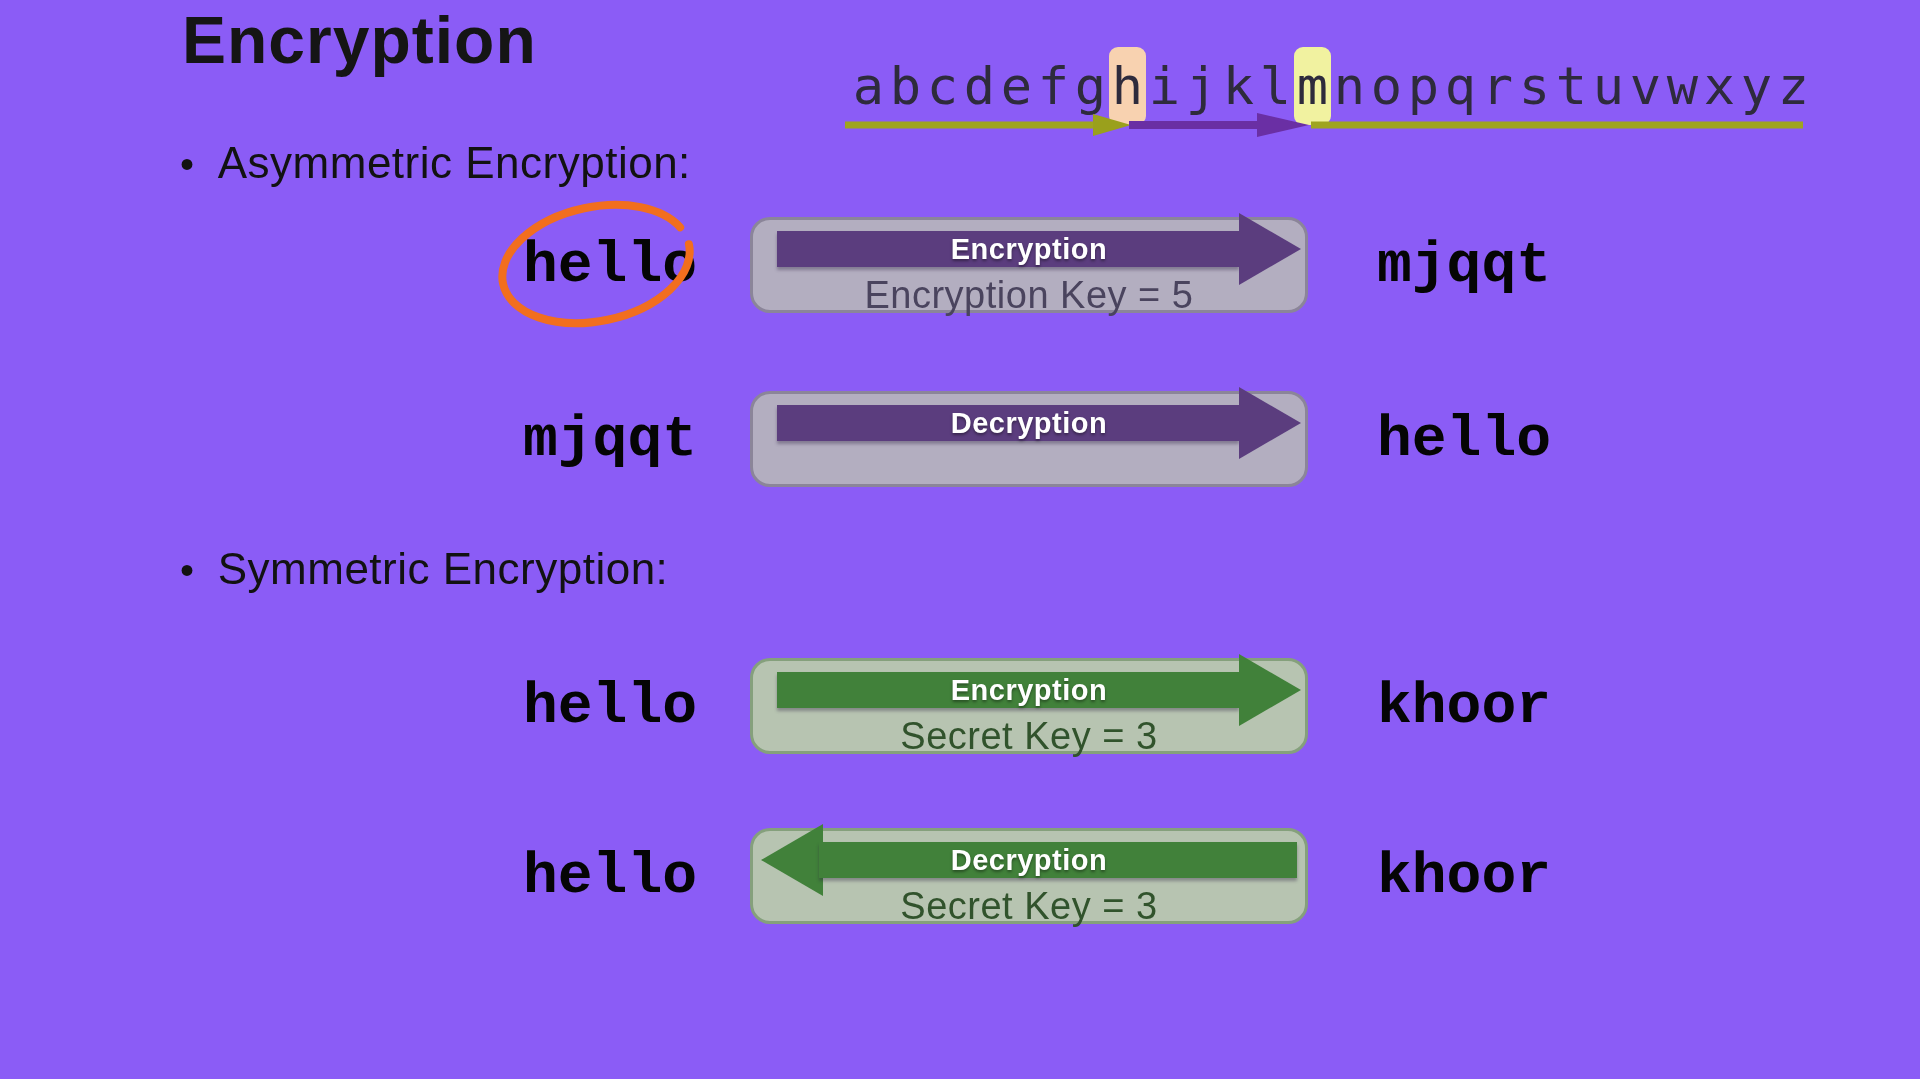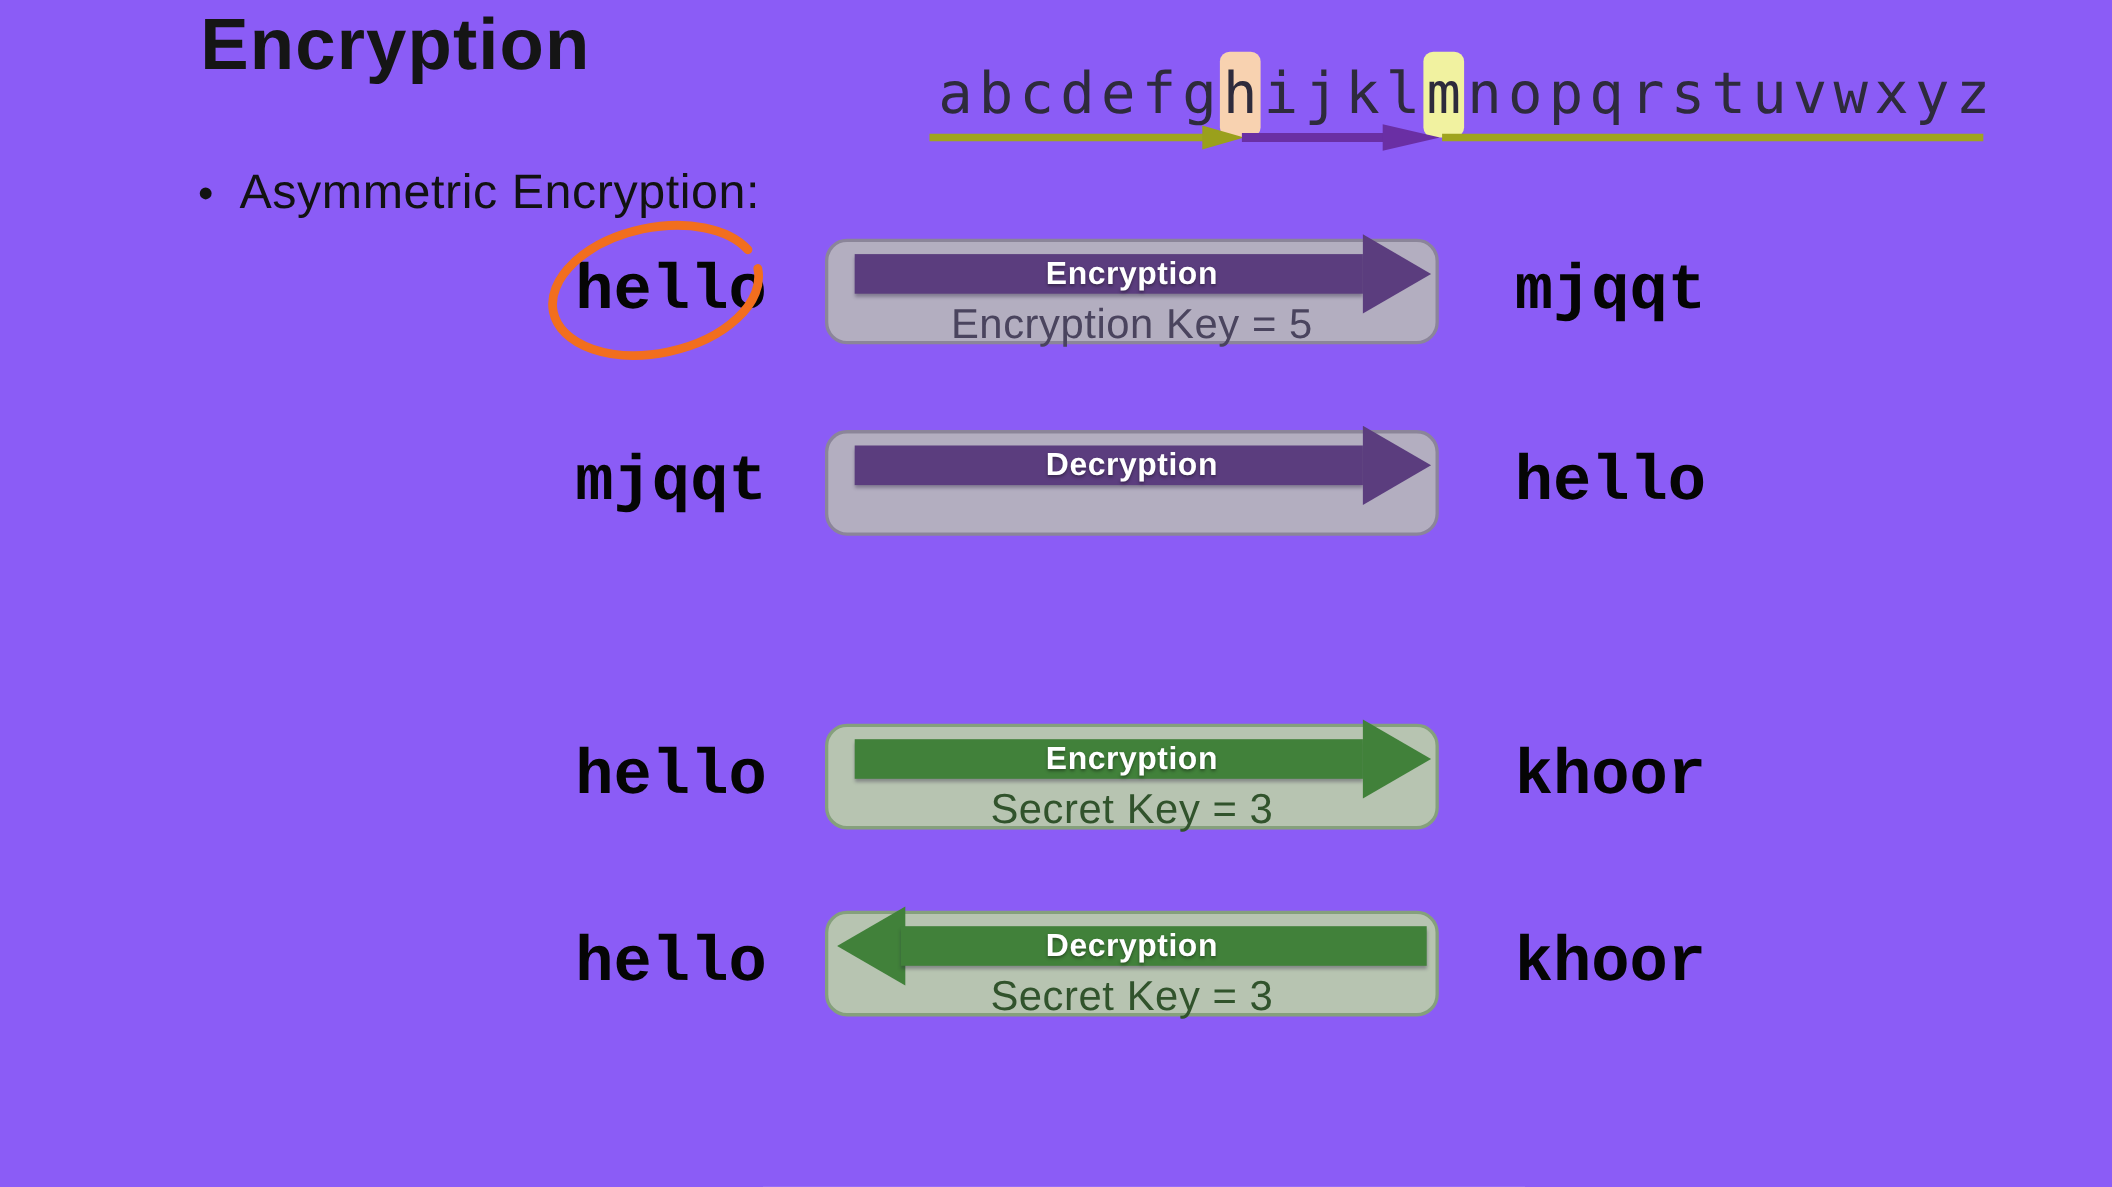--- a/index.html
+++ b/index.html
@@ -9,21 +9,21 @@
   }
   
   .title{
     position:absolute;left:182px;top:2px;font-size:66px;font-weight:700;
     color:#151515;letter-spacing:1px;
   }
   .section-heading{
     position:absolute;left:180px;font-size:44px;color:#121212;letter-spacing:0.5px;
   }
   .section-heading::before{content:"•\00a0\00a0";font-size:40px;}
-  .heading-asym{top:138px;margin-top:12px;}
+  .heading-asym{top:138px;}
   .heading-sym{top:544px;}
 
   
   .alphabet{
     position:absolute;left:850px;top:47px;display:flex;
     font-family:"DejaVu Sans Mono",monospace;font-size:52px;color:#2e2b3c;
   }
   .alphabet .cell{
     width:37px;height:78px;display:flex;align-items:center;justify-content:center;
     position:relative;z-index:2;
@@ -154,20 +154,21 @@
     <div class="word word-left">mjqqt</div>
     <div class="process-box box-purple">
       <div class="arrow arrow-right purple">
         <div class="arrow-body"></div>
         <div class="arrow-label">Decryption</div>
       </div>
     </div>
     <div class="word word-right">hello</div>
   </div>
 
+  <div class="section-heading heading-sym">Symmetric Encryption:</div>
 
   <div class="flow-row row-s1">
     <div class="word word-left">hello</div>
     <div class="process-box box-green">
       <div class="arrow arrow-right green">
         <div class="arrow-body"></div>
         <div class="arrow-label">Encryption</div>
       </div>
       <div class="key-text key-green">Secret Key = 3</div>
     </div>

